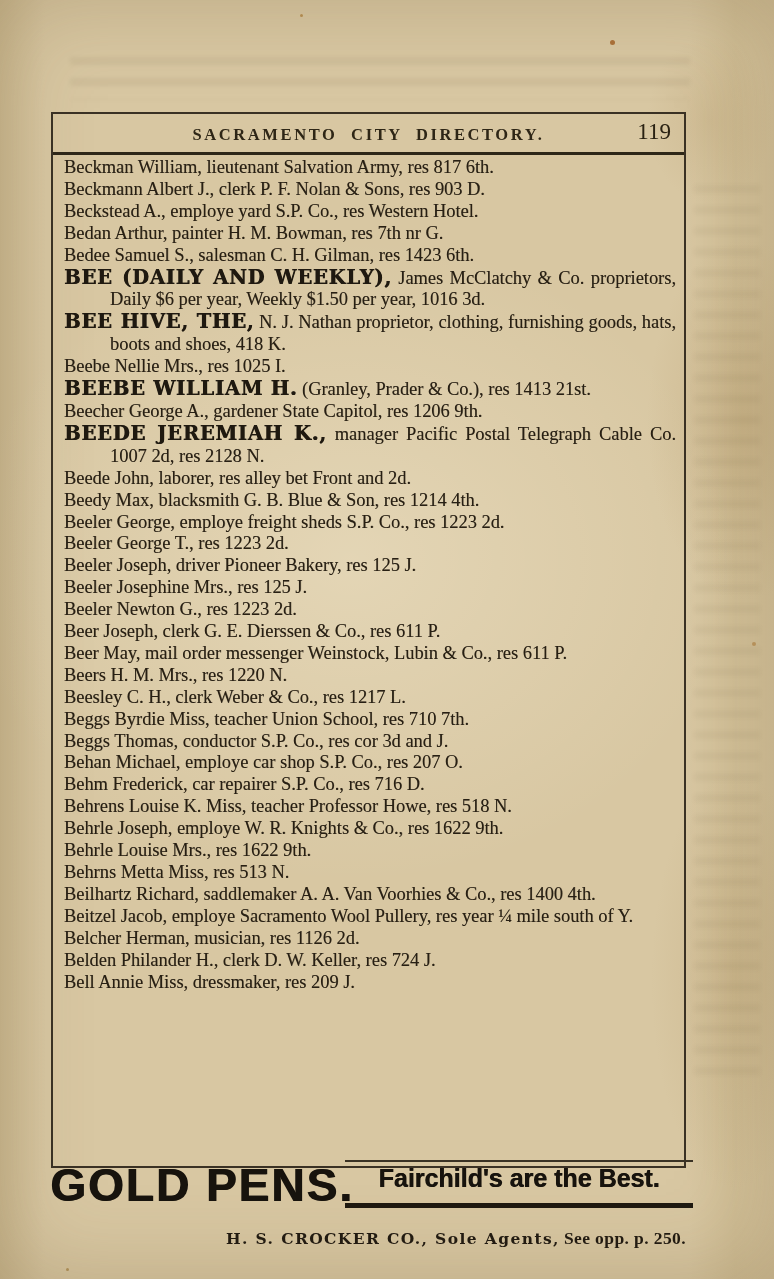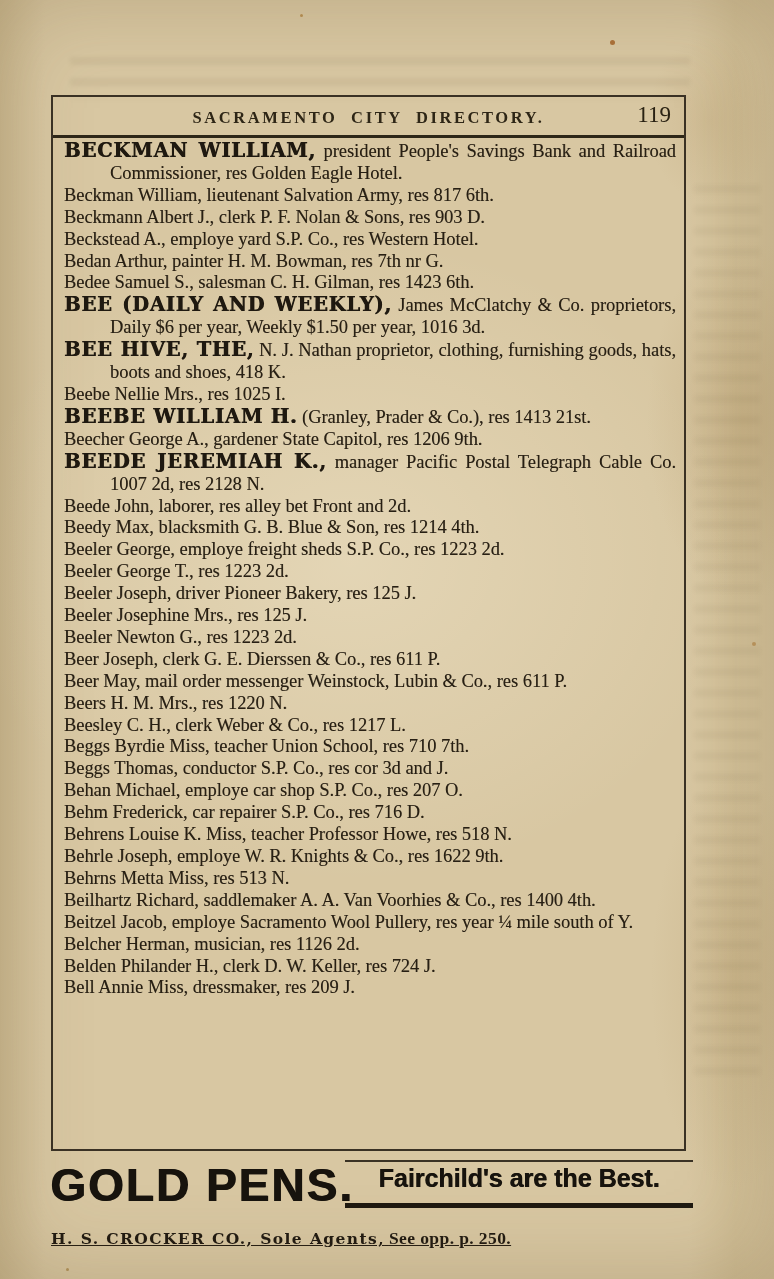--- a/index.html
+++ b/index.html
@@ -38,21 +38,21 @@
   .speck { position: absolute; border-radius: 50%; pointer-events: none; }
   .speck-1 { left: 610px; top: 40px;  width: 5px; height: 5px; background: #a86f38; }
   .speck-2 { left: 300px; top: 14px;  width: 3px; height: 3px; background: #b08a50; }
   .speck-3 { left: 752px; top: 642px; width: 4px; height: 4px; background: #b5905a; }
   .speck-4 { left: 66px;  top: 1268px; width: 3px; height: 3px; background: #a98b55; }
 
   
   .box {
     position: absolute;
     left: 51px;
-    top: 95px;
+    top: 112px;
     width: 635px;
     height: 1056px;
     border: 2px solid #3a3124;
     box-sizing: border-box;
     background: transparent;
   }
   .running-head {
     position: absolute;
     top: 0; left: 0; right: 0;
     height: 38px;
@@ -149,23 +149,22 @@
     top: 1203px;
     width: 348px;
     height: 5px;
     background: #1e1910;
   }
   .ad-agents {
     position: absolute;
     left: 51px;
     top: 1228px;
     width: 635px;
-    text-align: left;
+    text-align: right;
     white-space: nowrap;
-    text-decoration: underline;
   }
   .ad-agents .agents-bold {
     font-family: "DejaVu Serif", serif;
     font-weight: bold;
     font-size: 15.5px;
     letter-spacing: 1.4px;
     color: #221b11;
   }
   .ad-agents .agents-rest {
     font-family: "Liberation Serif", serif;
@@ -188,21 +187,20 @@
   <div class="speck speck-4"></div>
 
   <div class="box">
     <div class="running-head">
       <div class="running-title">SACRAMENTO CITY DIRECTORY.</div>
       <div class="running-pagenum">119</div>
       <div class="header-rule"></div>
     </div>
 
     <div class="entries">
-        <div class="entry"><b>BECKMAN WILLIAM,</b> president People's Savings Bank and Railroad Commissioner, res Golden Eagle Hotel.</div>
         <div class="entry">Beckman William, lieutenant Salvation Army, res 817 6th.</div>
         <div class="entry">Beckmann Albert J., clerk P. F. Nolan &amp; Sons, res 903 D.</div>
         <div class="entry">Beckstead A., employe yard S.P. Co., res Western Hotel.</div>
         <div class="entry">Bedan Arthur, painter H. M. Bowman, res 7th nr G.</div>
         <div class="entry">Bedee Samuel S., salesman C. H. Gilman, res 1423 6th.</div>
         <div class="entry"><b>BEE (DAILY AND WEEKLY),</b> James McClatchy &amp; Co. proprietors, Daily $6 per year, Weekly $1.50 per year, 1016 3d.</div>
         <div class="entry"><b>BEE HIVE, THE,</b> N. J. Nathan proprietor, clothing, furnishing goods, hats, boots and shoes, 418 K.</div>
         <div class="entry">Beebe Nellie Mrs., res 1025 I.</div>
         <div class="entry"><b>BEEBE WILLIAM H.</b> (Granley, Prader &amp; Co.), res 1413 21st.</div>
         <div class="entry">Beecher George A., gardener State Capitol, res 1206 9th.</div>
@@ -217,20 +215,21 @@
         <div class="entry">Beer Joseph, clerk G. E. Dierssen &amp; Co., res 611 P.</div>
         <div class="entry">Beer May, mail order messenger Weinstock, Lubin &amp; Co., res 611 P.</div>
         <div class="entry">Beers H. M. Mrs., res 1220 N.</div>
         <div class="entry">Beesley C. H., clerk Weber &amp; Co., res 1217 L.</div>
         <div class="entry">Beggs Byrdie Miss, teacher Union School, res 710 7th.</div>
         <div class="entry">Beggs Thomas, conductor S.P. Co., res cor 3d and J.</div>
         <div class="entry">Behan Michael, employe car shop S.P. Co., res 207 O.</div>
         <div class="entry">Behm Frederick, car repairer S.P. Co., res 716 D.</div>
         <div class="entry">Behrens Louise K. Miss, teacher Professor Howe, res 518 N.</div>
         <div class="entry">Behrle Joseph, employe W. R. Knights &amp; Co., res 1622 9th.</div>
+        <div class="entry">Behrle Louise Mrs., res 1622 9th.</div>
         <div class="entry">Behrns Metta Miss, res 513 N.</div>
         <div class="entry">Beilhartz Richard, saddlemaker A. A. Van Voorhies &amp; Co., res 1400 4th.</div>
         <div class="entry">Beitzel Jacob, employe Sacramento Wool Pullery, res year ¼ mile south of Y.</div>
         <div class="entry">Belcher Herman, musician, res 1126 2d.</div>
         <div class="entry">Belden Philander H., clerk D. W. Keller, res 724 J.</div>
         <div class="entry">Bell Annie Miss, dressmaker, res 209 J.</div>
       </div>
   </div>
 
   <div class="ad-goldpens">GOLD PENS.</div>

